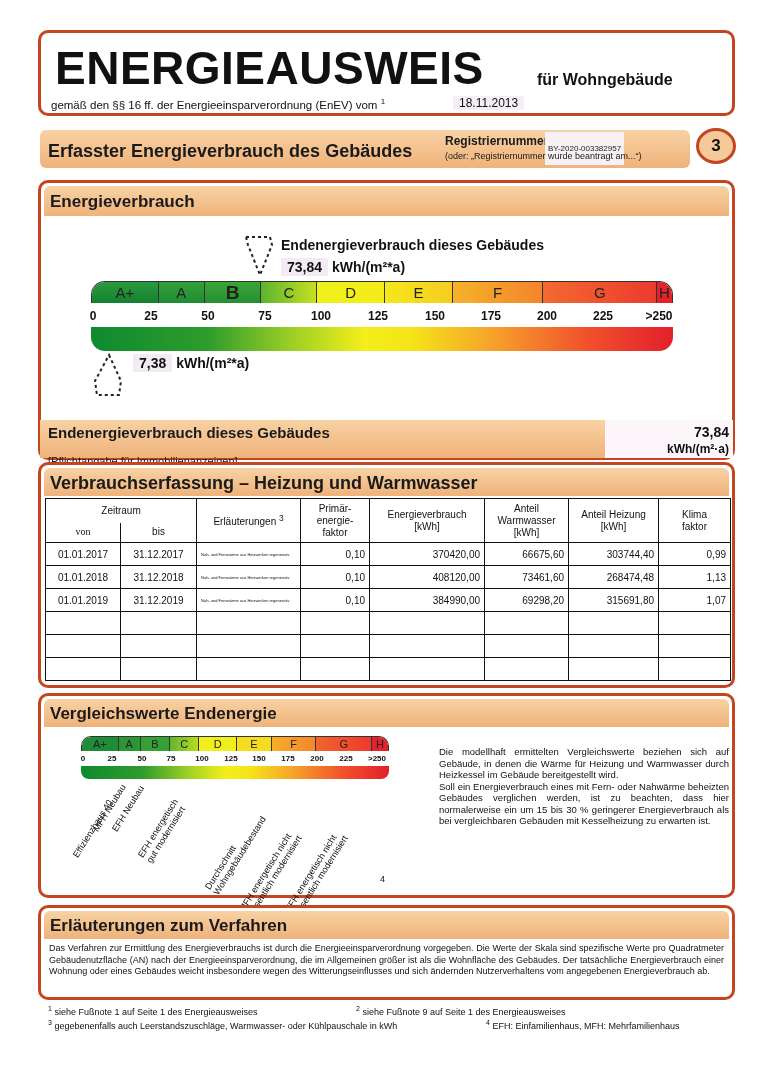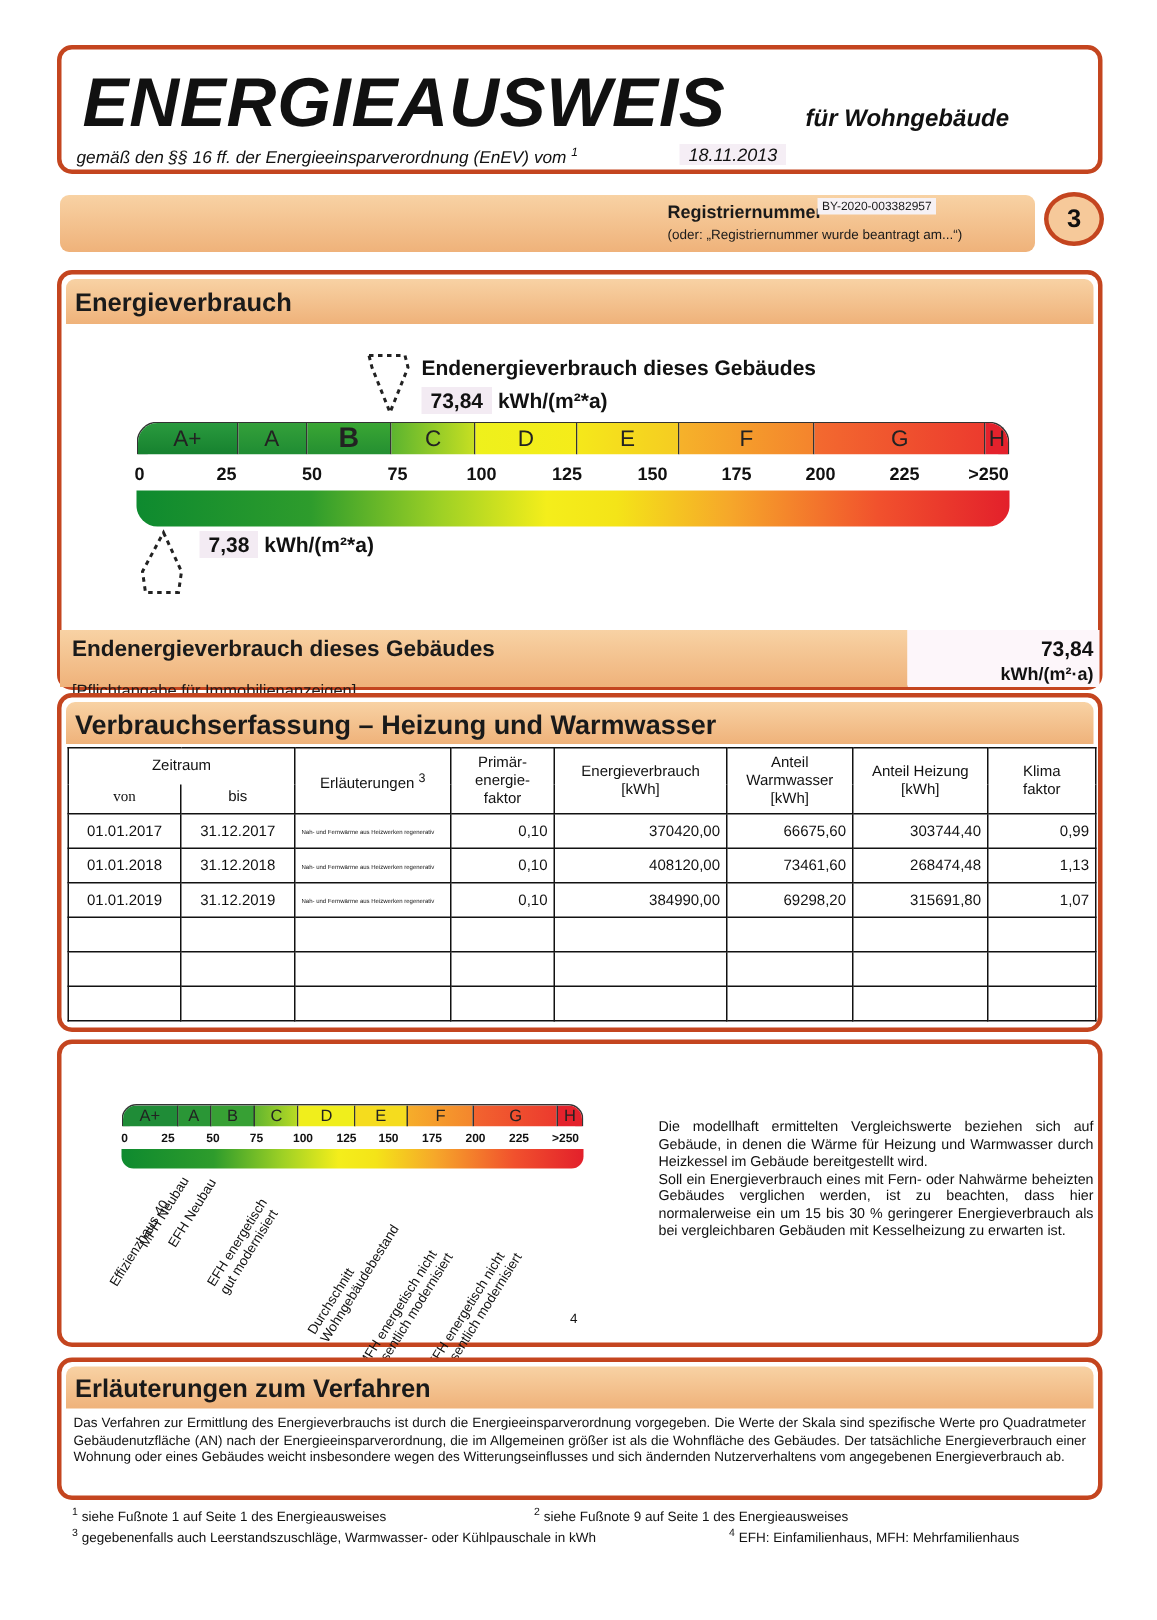--- a/index.html
+++ b/index.html
@@ -6,33 +6,33 @@
   html, body { width: 771px; height: 1080px; background: #ffffff; overflow: hidden; }
   body { font-family: "Liberation Sans", sans-serif; color: #111; position: relative; }
 
   .frame { position: absolute; border: 3px solid #c4451f; border-radius: 10px; background: #fff; }
   .hdr-bar {
     background: linear-gradient(to bottom, #f8d2a4, #efb27a);
     font-weight: bold; color: #1a1a1a;
   }
 
   
-  #title-box { left: 38px; top: 30px; width: 697px; height: 86px; border-width: 3px; font-style: italic; }
+  #title-box { left: 38px; top: 30px; width: 697px; height: 86px; border-width: 3px; }
   #title-main { position: absolute; left: 14px; top: 12px; font-size: 46px; font-weight: bold; letter-spacing: 0.5px; line-height: 46px; }
   #title-sub { position: absolute; left: 496px; top: 38px; font-size: 16px; font-weight: bold; }
   #title-law { position: absolute; left: 10px; top: 64px; font-size: 11.5px; }
   #title-law sup { font-size: 8px; }
   #title-date { position: absolute; left: 412px; top: 63px; font-size: 12px; background: #f5eef5; padding: 0 6px; }
 
   
   #sec3-bar { position: absolute; left: 40px; top: 130px; width: 650px; height: 38px; border-radius: 6px; }
   #sec3-title { position: absolute; left: 8px; top: 11px; font-size: 18px; font-weight: bold; }
   #reg-label { position: absolute; left: 405px; top: 3px; font-size: 12px; font-weight: bold; }
   #reg-label sup { font-size: 8px; font-weight: normal; }
-  #reg-number { position: absolute; left: 505px; top: 2px; font-size: 8px; background: #f6f1f4; padding: 1px 3px; font-weight: normal; }
+  #reg-number { position: absolute; left: 505px; top: 2px; font-size: 8px; background: #f6f1f4; padding: 12px 3px; font-weight: normal; }
   #reg-hint { position: absolute; left: 405px; top: 21px; font-size: 9px; font-weight: normal; }
   #page-num { position: absolute; left: 696px; top: 128px; width: 40px; height: 36px; border: 3px solid #c4451f; border-radius: 50%;
     background: #f6c99a; font-size: 17px; font-weight: bold; text-align: center; line-height: 30px; }
 
   
   #ev-box { left: 38px; top: 180px; width: 697px; height: 280px; }
   #ev-head { position: absolute; left: 3px; top: 3px; right: 3px; height: 30px; border-radius: 6px 6px 0 0; }
   #ev-head span { position: absolute; left: 6px; top: 6px; font-size: 17px; }
 
   .scale { position: absolute; }
@@ -92,20 +92,21 @@
 <body>
 
 <div class="frame" id="title-box">
   <div id="title-main">ENERGIEAUSWEIS</div>
   <div id="title-sub">für Wohngebäude</div>
   <div id="title-law"><span>gemäß den §§ 16 ff. der Energieeinsparverordnung (EnEV) vom</span> <sup>1</sup></div>
   <div id="title-date">18.11.2013</div>
 </div>
 
 <div id="sec3-bar" class="hdr-bar">
+  <div id="sec3-title">Erfasster Energieverbrauch des Gebäudes</div>
   <div id="reg-label"><span>Registriernummer</span> <sup>2</sup></div>
   <div id="reg-number">BY-2020-003382957</div>
   <div id="reg-hint">(oder: „Registriernummer wurde beantragt am...“)</div>
 </div>
 <div id="page-num">3</div>
 
 <div class="frame" id="ev-box">
   <div id="ev-head" class="hdr-bar">
       <span>Energieverbrauch</span>
     </div>
@@ -263,20 +264,23 @@
           <td></td>
           <td></td>
           <td></td>
           <td></td>
         </tr>
     </tbody>
   </table>
 </div>
 
 <div class="frame" id="vg-box">
+  <div id="vg-head" class="hdr-bar">
+      <span>Vergleichswerte Endenergie</span>
+    </div>
 
   <div class="scale" style="left:40px; top:40px; width:308px; height:15px;">
     <div class="scale-bar" style="left:0; top:0; width:308px; font-size:11px; line-height:14px; border-radius:10px 10px 0 0;">
       <div class="seg" style="width:37px; background:#1f8c37;">A+</div>
       <div class="seg" style="width:22px; background:#2a9636;">A</div>
       <div class="seg" style="width:30px; background:#37a034;">B</div>
       <div class="seg" style="width:29px; background:linear-gradient(to right,#62b52f,#b8da24);">C</div>
       <div class="seg" style="width:38px; background:#f0ee1c;">D</div>
       <div class="seg" style="width:35px; background:#f5dc1e;">E</div>
       <div class="seg" style="width:45px; background:linear-gradient(to right,#f6ad2a,#f4862d);">F</div>

